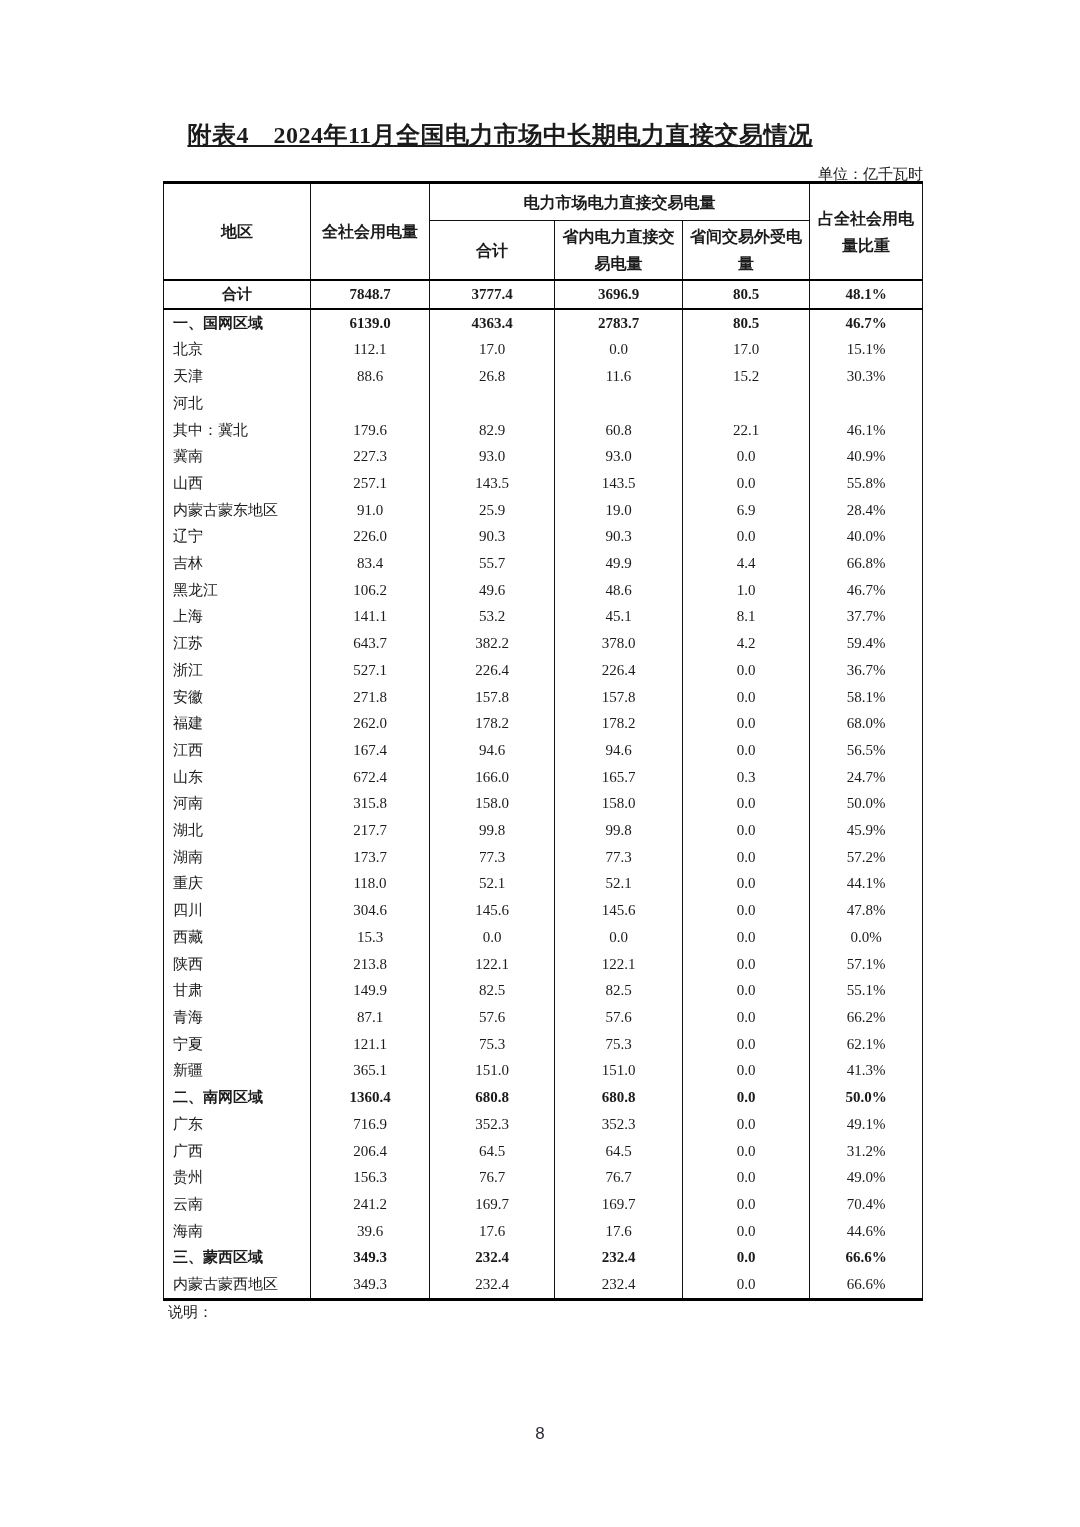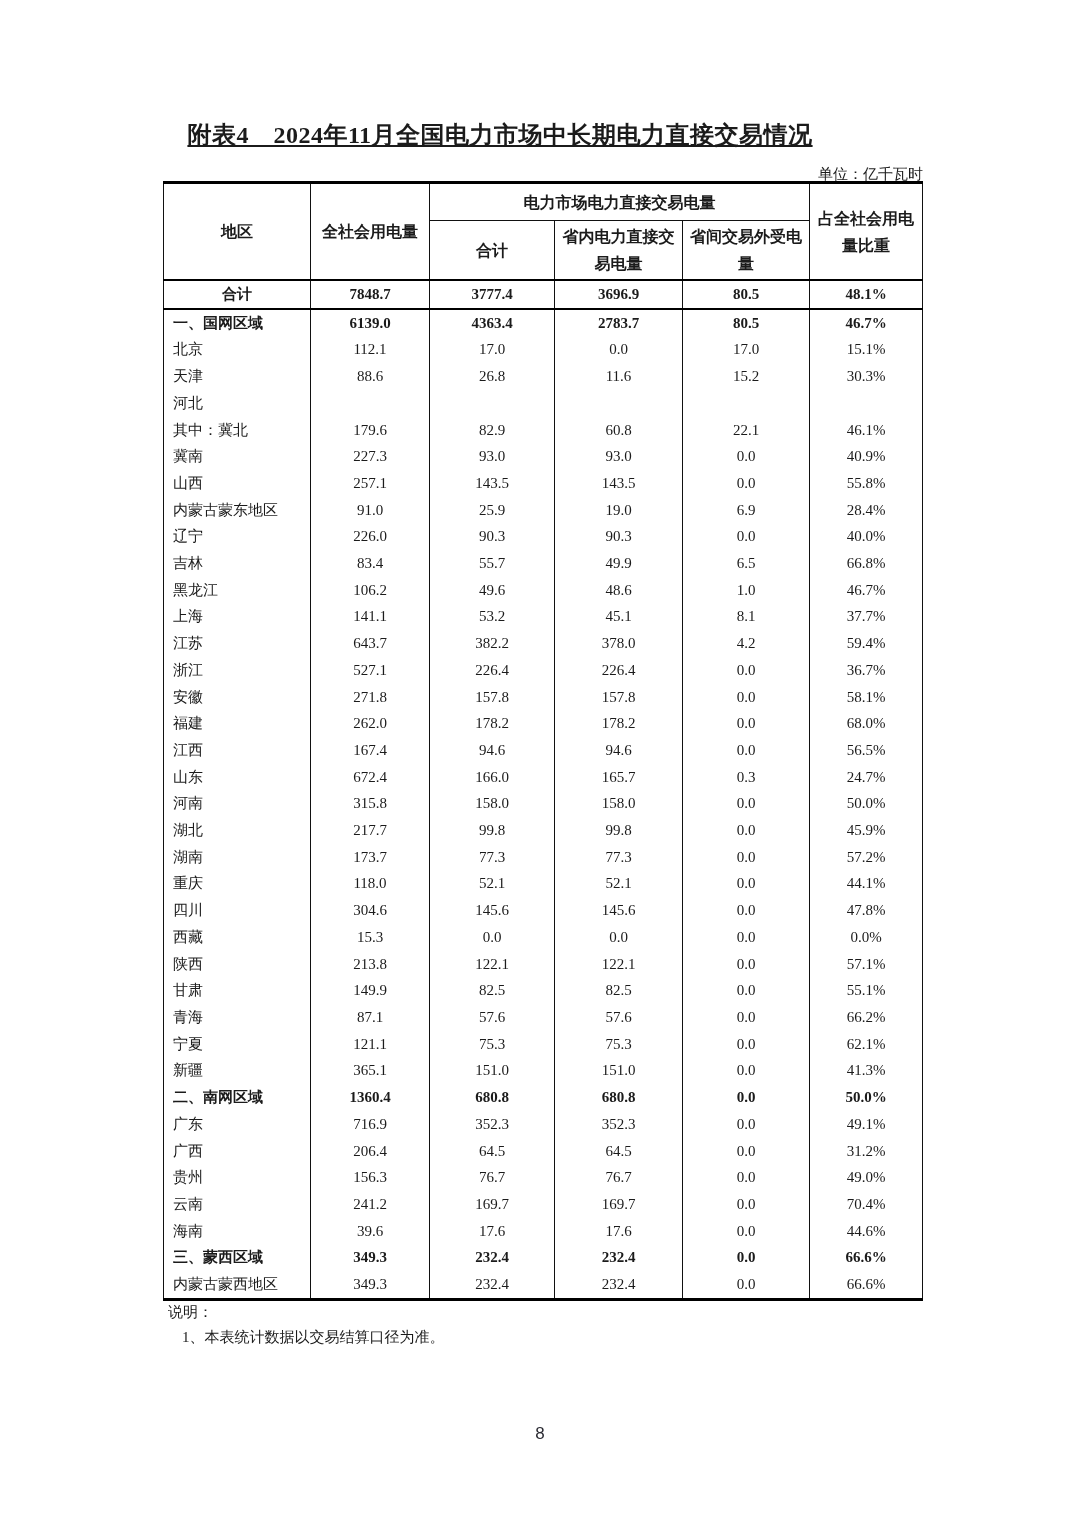--- a/index.html
+++ b/index.html
@@ -184,21 +184,21 @@
           <td>90.3</td>
           <td>90.3</td>
           <td>0.0</td>
           <td>40.0%</td>
         </tr>
         <tr>
           <td class="region">吉林</td>
           <td>83.4</td>
           <td>55.7</td>
           <td>49.9</td>
-          <td>6.5</td>
+          <td>4.4</td>
           <td>66.8%</td>
         </tr>
         <tr>
           <td class="region">黑龙江</td>
           <td>106.2</td>
           <td>49.6</td>
           <td>48.6</td>
           <td>1.0</td>
           <td>46.7%</td>
         </tr>
@@ -409,19 +409,18 @@
           <td>232.4</td>
           <td>0.0</td>
           <td>66.6%</td>
         </tr>
       </tbody>
   </table>
 
   <div class="notes">
     <span class="notes-label">说明：</span>
     <div class="notes-items">
-      <div class="note-1">1、本表统计数据以交易结算口径为准。</div>
     </div>
   </div>
 
   <div class="pagenum">8</div>
 
 </div>
 
 </body></html>

